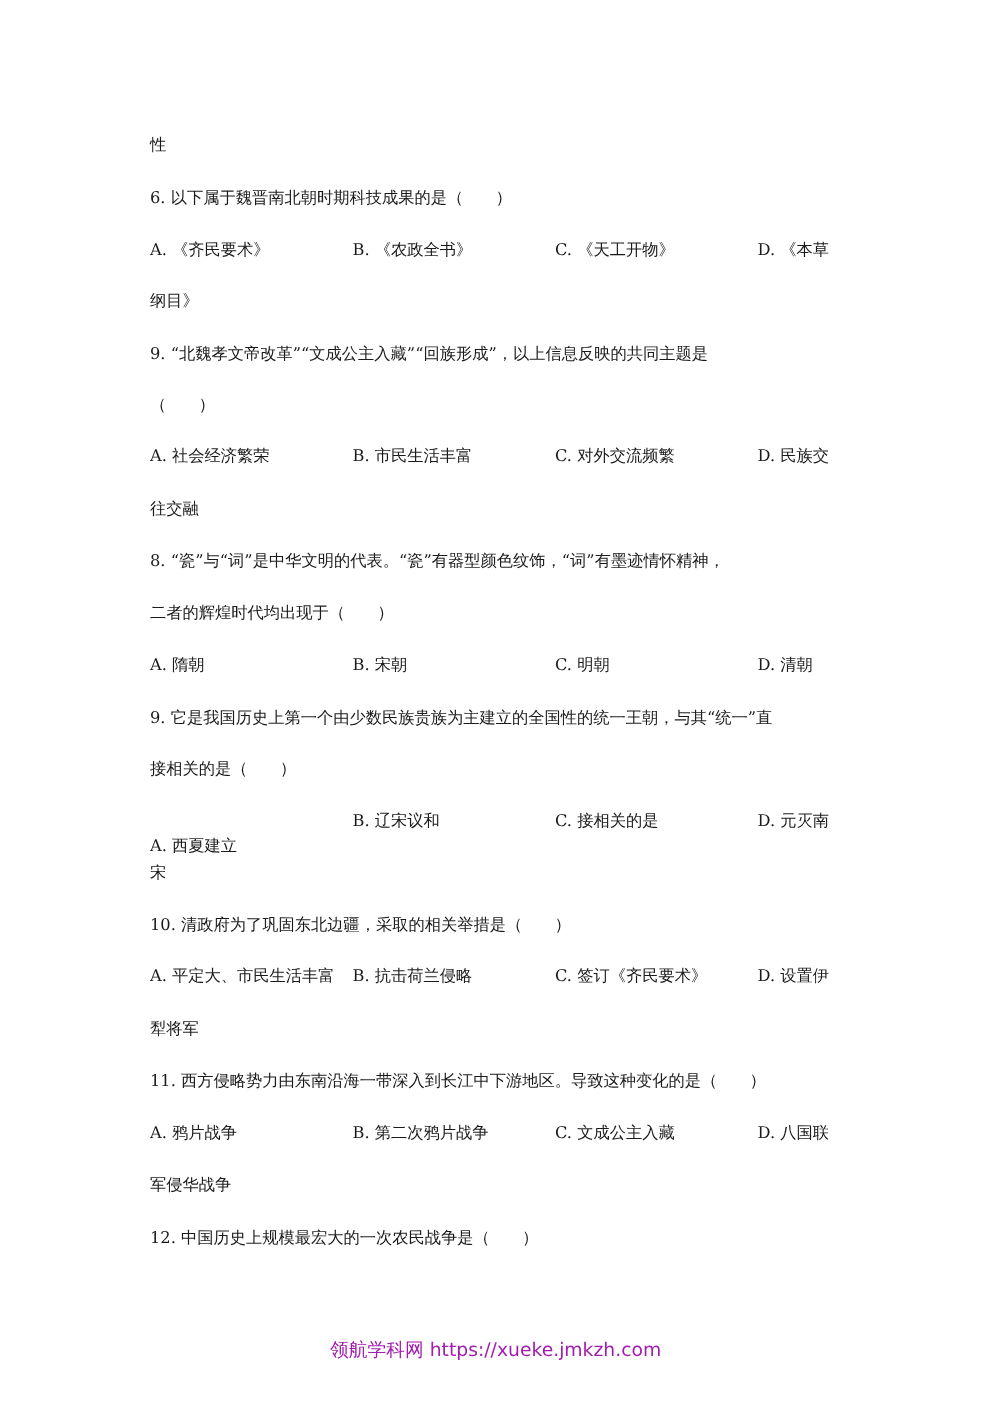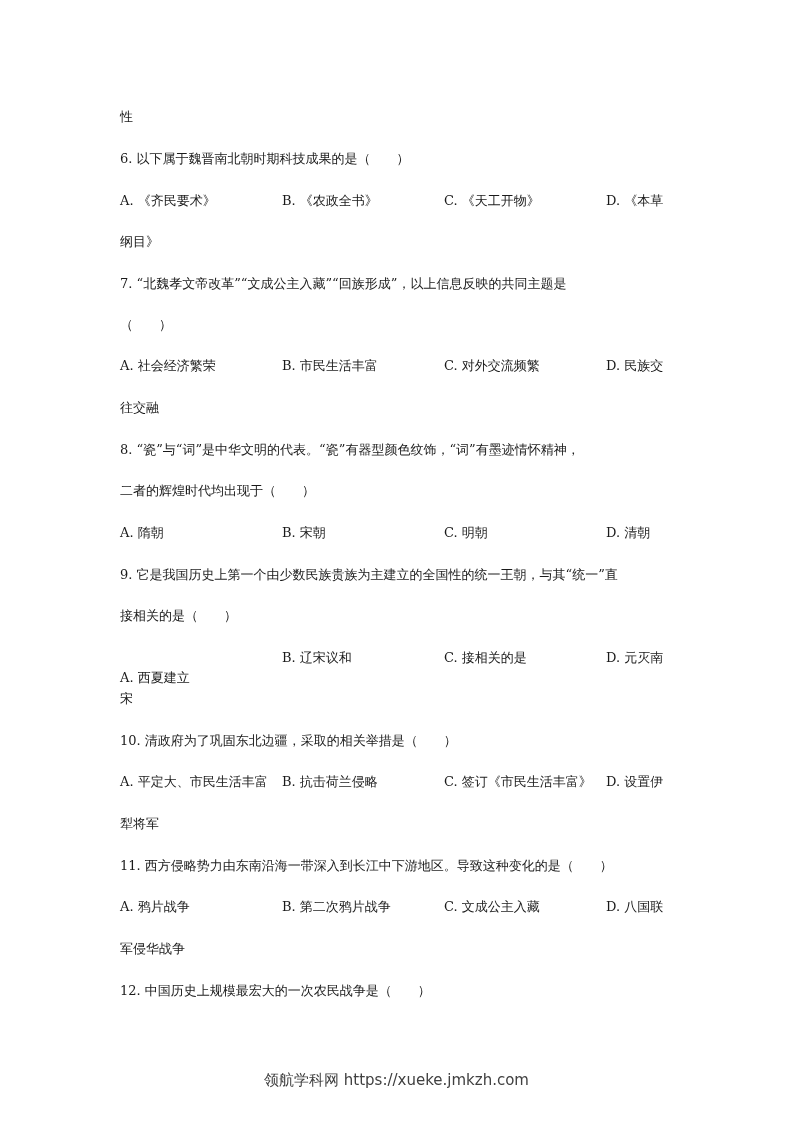--- a/index.html
+++ b/index.html
@@ -1,36 +1,36 @@
 <!DOCTYPE html>
 <html><head>
   <meta charset="utf-8">
   <style>
     html, body { margin: 0; padding: 0; background: #ffffff; }
     body { width: 793px; height: 1122px; position: relative; overflow: hidden;
       font-family: "DejaVu Serif", "Liberation Serif", serif; color: #1a1a1a; }
     .line { position: absolute; left: 120px; font-size: 13px; line-height: 16px; white-space: nowrap; }
     .opt { position: absolute; font-size: 13px; line-height: 16px; white-space: nowrap; }
     .footer { position: absolute; top: 1071px; left: 0; width: 793px; text-align: center;
-      font-family: "DejaVu Sans", "Liberation Sans", sans-serif; font-size: 15px; color: #404040; }
+      font-family: "DejaVu Sans", "Liberation Sans", sans-serif; font-size: 15px; color: #a21caf; }
   </style>
 </head>
 <body>
 
 <div>
   <div class="line" style="top:109px">性</div>
 
   <div class="line" style="top:151px">6. 以下属于魏晋南北朝时期科技成果的是（　　）</div>
   <div class="opt" style="top:193px;left:120px">A. 《齐民要术》</div>
   <div class="opt" style="top:193px;left:282px">B. 《农政全书》</div>
   <div class="opt" style="top:193px;left:444px">C. 《天工开物》</div>
   <div class="opt" style="top:193px;left:606px">D. 《本草</div>
   <div class="line" style="top:234px">纲目》</div>
 
-  <div class="line" style="top:276px">7. “北魏孝文帝改革”“文成公主入藏”“回族形成”，以上信息反映的共同主题是</div>
+  <div class="line" style="top:276px">9. “北魏孝文帝改革”“文成公主入藏”“回族形成”，以上信息反映的共同主题是</div>
   <div class="line" style="top:317px">（　　）</div>
   <div class="opt" style="top:358px;left:120px">A. 社会经济繁荣</div>
   <div class="opt" style="top:358px;left:282px">B. 市民生活丰富</div>
   <div class="opt" style="top:358px;left:444px">C. 对外交流频繁</div>
   <div class="opt" style="top:358px;left:606px">D. 民族交</div>
   <div class="line" style="top:400px">往交融</div>
 
   <div class="line" style="top:442px">8. “瓷”与“词”是中华文明的代表。“瓷”有器型颜色纹饰，“词”有墨迹情怀精神，</div>
   <div class="line" style="top:483px">二者的辉煌时代均出现于（　　）</div>
   <div class="opt" style="top:525px;left:120px">A. 隋朝</div>
@@ -42,21 +42,21 @@
   <div class="line" style="top:608px">接相关的是（　　）</div>
   <div class="opt" style="top:670px;left:120px">A. 西夏建立</div>
   <div class="opt" style="top:650px;left:282px">B. 辽宋议和</div>
   <div class="opt" style="top:650px;left:444px">C. 接相关的是</div>
   <div class="opt" style="top:650px;left:606px">D. 元灭南</div>
   <div class="line" style="top:691px">宋</div>
 
   <div class="line" style="top:733px">10. 清政府为了巩固东北边疆，采取的相关举措是（　　）</div>
   <div class="opt" style="top:774px;left:120px">A. 平定大、市民生活丰富</div>
   <div class="opt" style="top:774px;left:282px">B. 抗击荷兰侵略</div>
-  <div class="opt" style="top:774px;left:444px">C. 签订《市民生活丰富》</div>
+  <div class="opt" style="top:774px;left:444px">C. 签订《齐民要术》</div>
   <div class="opt" style="top:774px;left:606px">D. 设置伊</div>
   <div class="line" style="top:816px">犁将军</div>
 
   <div class="line" style="top:858px">11. 西方侵略势力由东南沿海一带深入到长江中下游地区。导致这种变化的是（　　）</div>
   <div class="opt" style="top:899px;left:120px">A. 鸦片战争</div>
   <div class="opt" style="top:899px;left:282px">B. 第二次鸦片战争</div>
   <div class="opt" style="top:899px;left:444px">C. 文成公主入藏</div>
   <div class="opt" style="top:899px;left:606px">D. 八国联</div>
   <div class="line" style="top:941px">军侵华战争</div>
 

